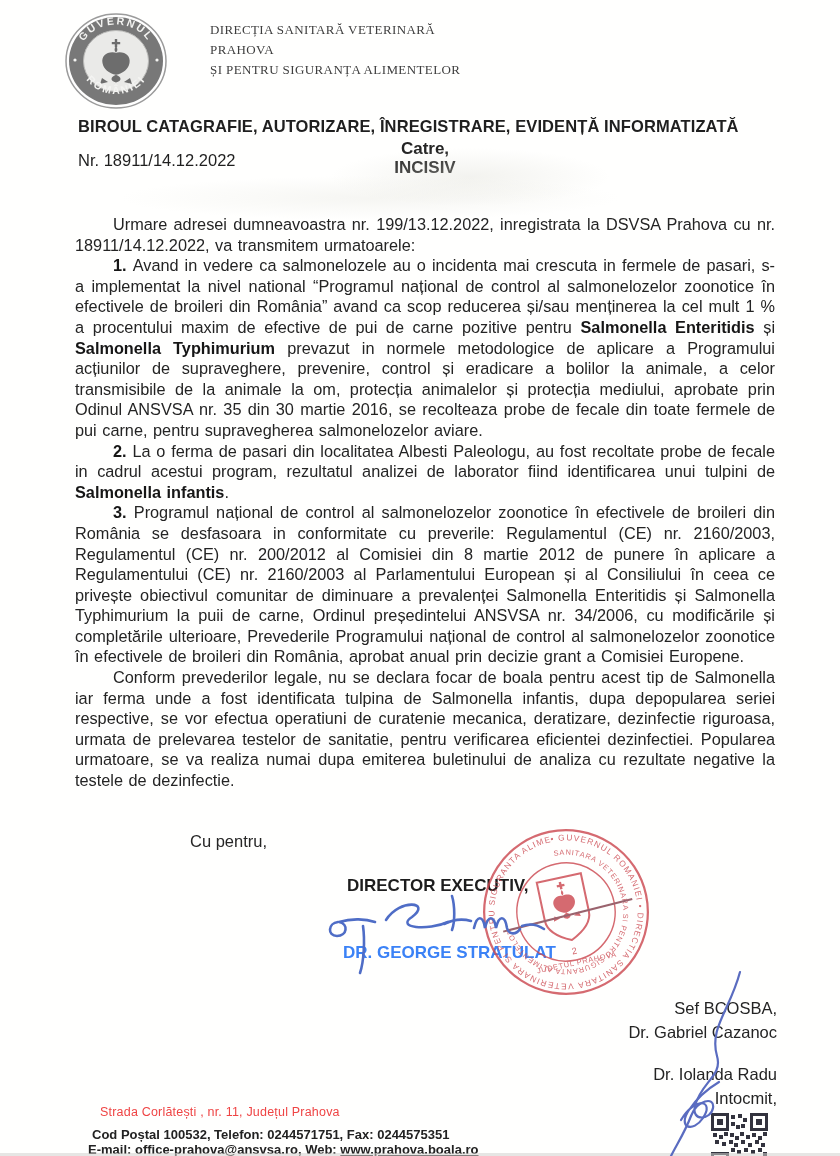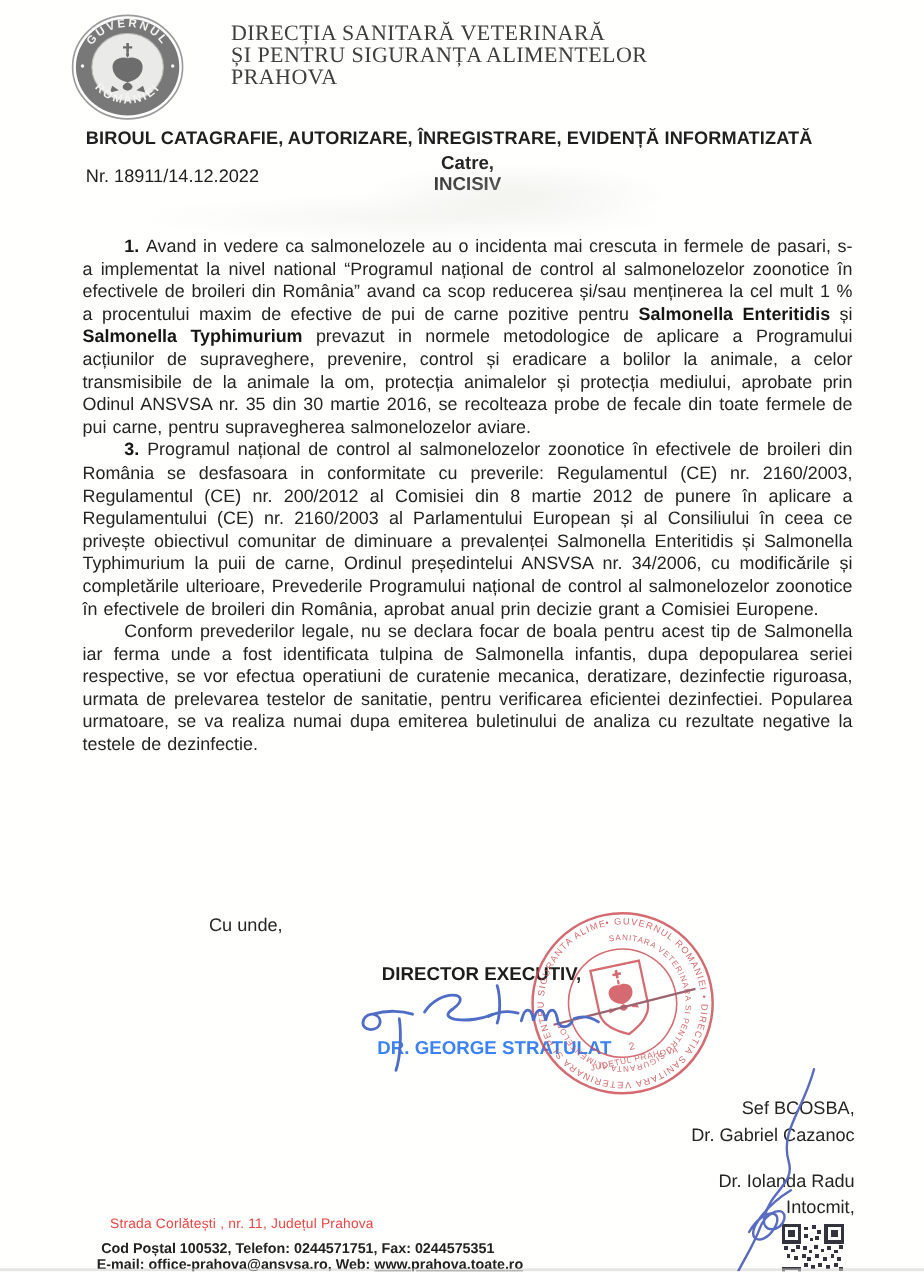--- a/index.html
+++ b/index.html
@@ -6,21 +6,21 @@
   html,body { background:#ffffff; }
   .page {
     position:relative; width:840px; height:1156px; margin:0 auto;
     background:#fffffe; overflow:hidden;
     font-family:"Liberation Sans", sans-serif; color:#262626;
   }
   
   .seal { position:absolute; left:64px; top:12px; width:104px; height:98px; }
   .org-block {
     position:absolute; left:210px; top:20px;
-    font-family:"Liberation Serif", serif; font-size:20px; line-height:20px;
+    font-family:"Liberation Serif", serif; font-size:13px; line-height:20px;
     color:#3e3e3e; letter-spacing:0.4px;
   }
   .office-line {
     position:absolute; left:78px; top:97px; width:680px;
     font-weight:bold; font-size:16.5px; color:#1f1f1f; letter-spacing:0.1px;margin-top:20px;
   }
   .ref-number {
     position:absolute; left:78px; top:121px;
     font-weight:normal; font-size:16.5px; color:#1f1f1f;margin-top:30px;
   }
@@ -86,41 +86,43 @@
     </text>
     <text font-family="Liberation Sans, sans-serif" font-size="10.5" font-weight="bold" fill="#f4f4f2" letter-spacing="2">
       <textPath href="#sealBotArc" startOffset="50%" text-anchor="middle">ROMÂNIEI</textPath>
     </text>
     <circle cx="11" cy="48" r="1.6" fill="#f4f4f2"></circle>
     <circle cx="93" cy="48" r="1.6" fill="#f4f4f2"></circle>
   </svg>
 
   <div class="org-block">
     <div>DIRECȚIA SANITARĂ VETERINARĂ</div>
+    <div>PRAHOVA</div>
     <div>ȘI PENTRU SIGURANȚA ALIMENTELOR</div>
-    <div>PRAHOVA</div>
   </div>
 
   <div class="office-line">BIROUL CATAGRAFIE, AUTORIZARE, ÎNREGISTRARE, EVIDENȚĂ INFORMATIZATĂ</div>
   <div class="ref-number">Nr. 18911/14.12.2022</div>
 
   <div class="addressee">
     <div>Catre,</div>
     <div>INCISIV</div>
   </div>
   <div class="smudge1"></div>
   <div class="smudge2"></div>
 
   <div class="letter-body">
+      <p><span>Urmare adresei dumneavoastra nr. 199/13.12.2022, inregistrata la DSVSA Prahova cu nr. 18911/14.12.2022, va transmitem urmatoarele:</span></p>
       <p><b>1. </b><span>Avand in vedere ca salmonelozele au o incidenta mai crescuta in fermele de pasari, s-a implementat la nivel national “Programul național de control al salmonelozelor zoonotice în efectivele de broileri din România” avand ca scop reducerea și/sau menținerea la cel mult 1 % a procentului maxim de efective de pui de carne pozitive pentru </span><b>Salmonella Enteritidis</b><span> și </span><b>Salmonella Typhimurium</b><span> prevazut in normele metodologice de aplicare a Programului acțiunilor de supraveghere, prevenire, control și eradicare a bolilor la animale, a celor transmisibile de la animale la om, protecția animalelor și protecția mediului, aprobate prin Odinul ANSVSA nr. 35 din 30 martie 2016, se recolteaza probe de fecale din toate fermele de pui carne, pentru supravegherea salmonelozelor aviare.</span></p>
+      <p><b>2. </b><span>La o ferma de pasari din localitatea Albesti Paleologu, au fost recoltate probe de fecale in cadrul acestui program, rezultatul analizei de laborator fiind identificarea unui tulpini de </span><b>Salmonella infantis</b><span>.</span></p>
       <p><b>3. </b><span>Programul național de control al salmonelozelor zoonotice în efectivele de broileri din România se desfasoara in conformitate cu preverile: Regulamentul (CE) nr. 2160/2003, Regulamentul (CE) nr. 200/2012 al Comisiei din 8 martie 2012 de punere în aplicare a Regulamentului (CE) nr. 2160/2003 al Parlamentului European și al Consiliului în ceea ce privește obiectivul comunitar de diminuare a prevalenței Salmonella Enteritidis și Salmonella Typhimurium la puii de carne, Ordinul președintelui ANSVSA nr. 34/2006, cu modificările și completările ulterioare, Prevederile Programului național de control al salmonelozelor zoonotice în efectivele de broileri din România, aprobat anual prin decizie grant a Comisiei Europene.</span></p>
       <p><span>Conform prevederilor legale, nu se declara focar de boala pentru acest tip de Salmonella iar ferma unde a fost identificata tulpina de Salmonella infantis, dupa depopularea seriei respective, se vor efectua operatiuni de curatenie mecanica, deratizare, dezinfectie riguroasa, urmata de prelevarea testelor de sanitatie, pentru verificarea eficientei dezinfectiei. Popularea urmatoare, se va realiza numai dupa emiterea buletinului de analiza cu rezultate negative la testele de dezinfectie.</span></p>
     </div>
 
-  <div class="regards">Cu unde,</div>
+  <div class="regards">Cu pentru,</div>
   <div class="dir-title">DIRECTOR EXECUTIV,</div>
   <div class="dir-name">DR. GEORGE STRATULAT</div>
 
   <svg class="exec-signature" viewBox="0 0 235 95" fill="none" stroke="#4f6dc6" stroke-width="2.6" stroke-linecap="round">
     <path d="M16 38 c-10 1 -11 14 -1 14 c10 0 12 -12 2 -14 c13 -4 27 -3 36 0"></path>
     <path d="M41 42 c2 14 1 35 -3 47"></path>
     <path d="M64 36 c14 -22 46 -18 26 -3 c-17 11 16 14 36 5"></path>
     <path d="M130 12 c3 10 3 26 0 34"></path>
     <path d="M122 40 c10 -5 20 -5 27 -3"></path>
     <path d="M152 44 c3 -13 9 -13 11 0 c3 -13 9 -13 11 0 c3 -13 9 -13 11 0 c2 7 9 7 13 1"></path>
@@ -163,21 +165,21 @@
   </div>
 
   <svg class="long-signature" viewBox="0 0 155 188" fill="none" stroke="#5a6cc0" stroke-width="2.2" stroke-linecap="round">
     <path d="M115 4 C105 42 84 60 92 88 C98 108 76 114 70 138 C66 154 86 152 88 140 C90 128 72 132 66 148 C60 164 52 176 46 188"></path>
     <path d="M56 152 c14 -24 34 -20 22 -2 c-10 15 -26 10 -14 -8 c8 -12 20 -22 30 -28"></path>
   </svg>
 
   <div class="footer-address">Strada Corlătești , nr. 11, Județul Prahova</div>
   <div class="footer-contact">Cod Poștal 100532, Telefon: 0244571751, Fax: 0244575351</div>
   <div class="footer-email">
-    <span>E-mail: office-prahova@ansvsa.ro, Web: </span><span class="weblink">www.prahova.toate.ro</span>
+    <span>E-mail: office-prahova@ansvsa.ro, Web: </span><span class="weblink">www.prahova.boala.ro</span>
   </div>
 
   <svg class="qr" viewBox="0 0 58 58" shape-rendering="crispEdges">
     <g fill="#33333e">
       <rect x="2" y="2" width="15" height="15" fill="none" stroke="#33333e" stroke-width="3"></rect>
       <rect x="6.5" y="6.5" width="6" height="6"></rect>
       <rect x="41" y="2" width="15" height="15" fill="none" stroke="#33333e" stroke-width="3"></rect>
       <rect x="45.5" y="6.5" width="6" height="6"></rect>
       <rect x="2" y="41" width="15" height="15" fill="none" stroke="#33333e" stroke-width="3"></rect>
       <rect x="6.5" y="45.5" width="6" height="6"></rect>

